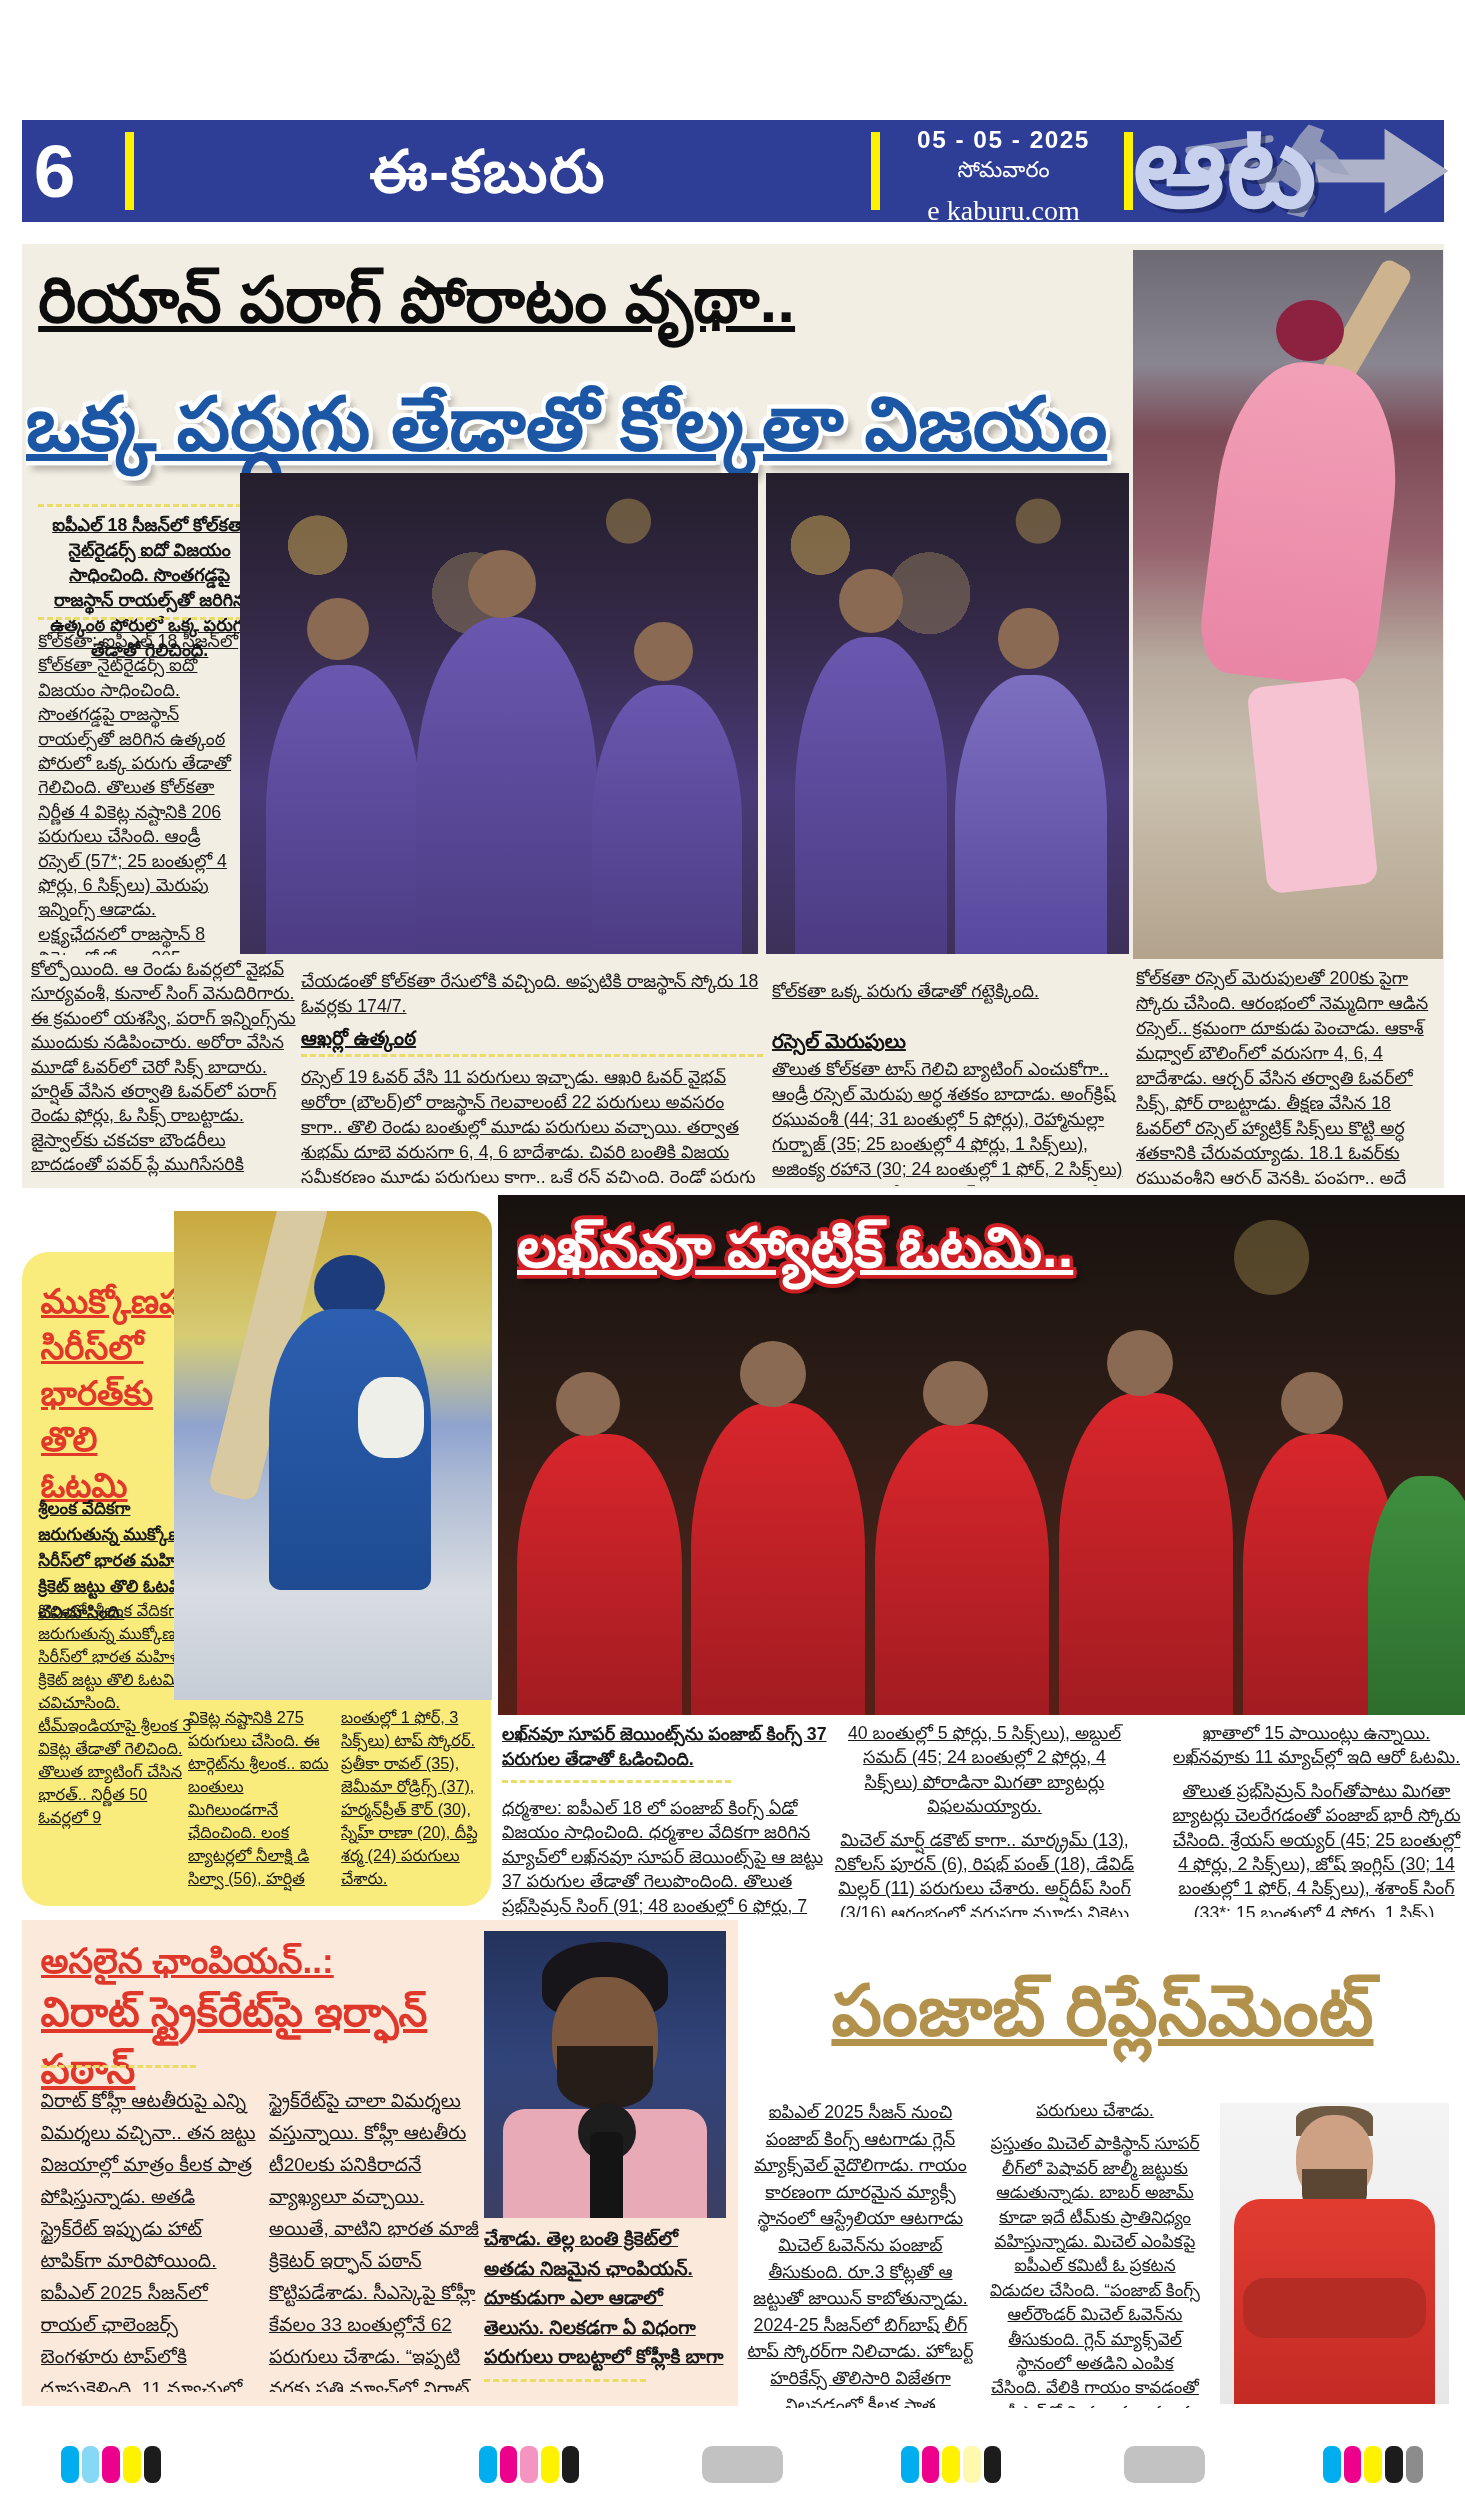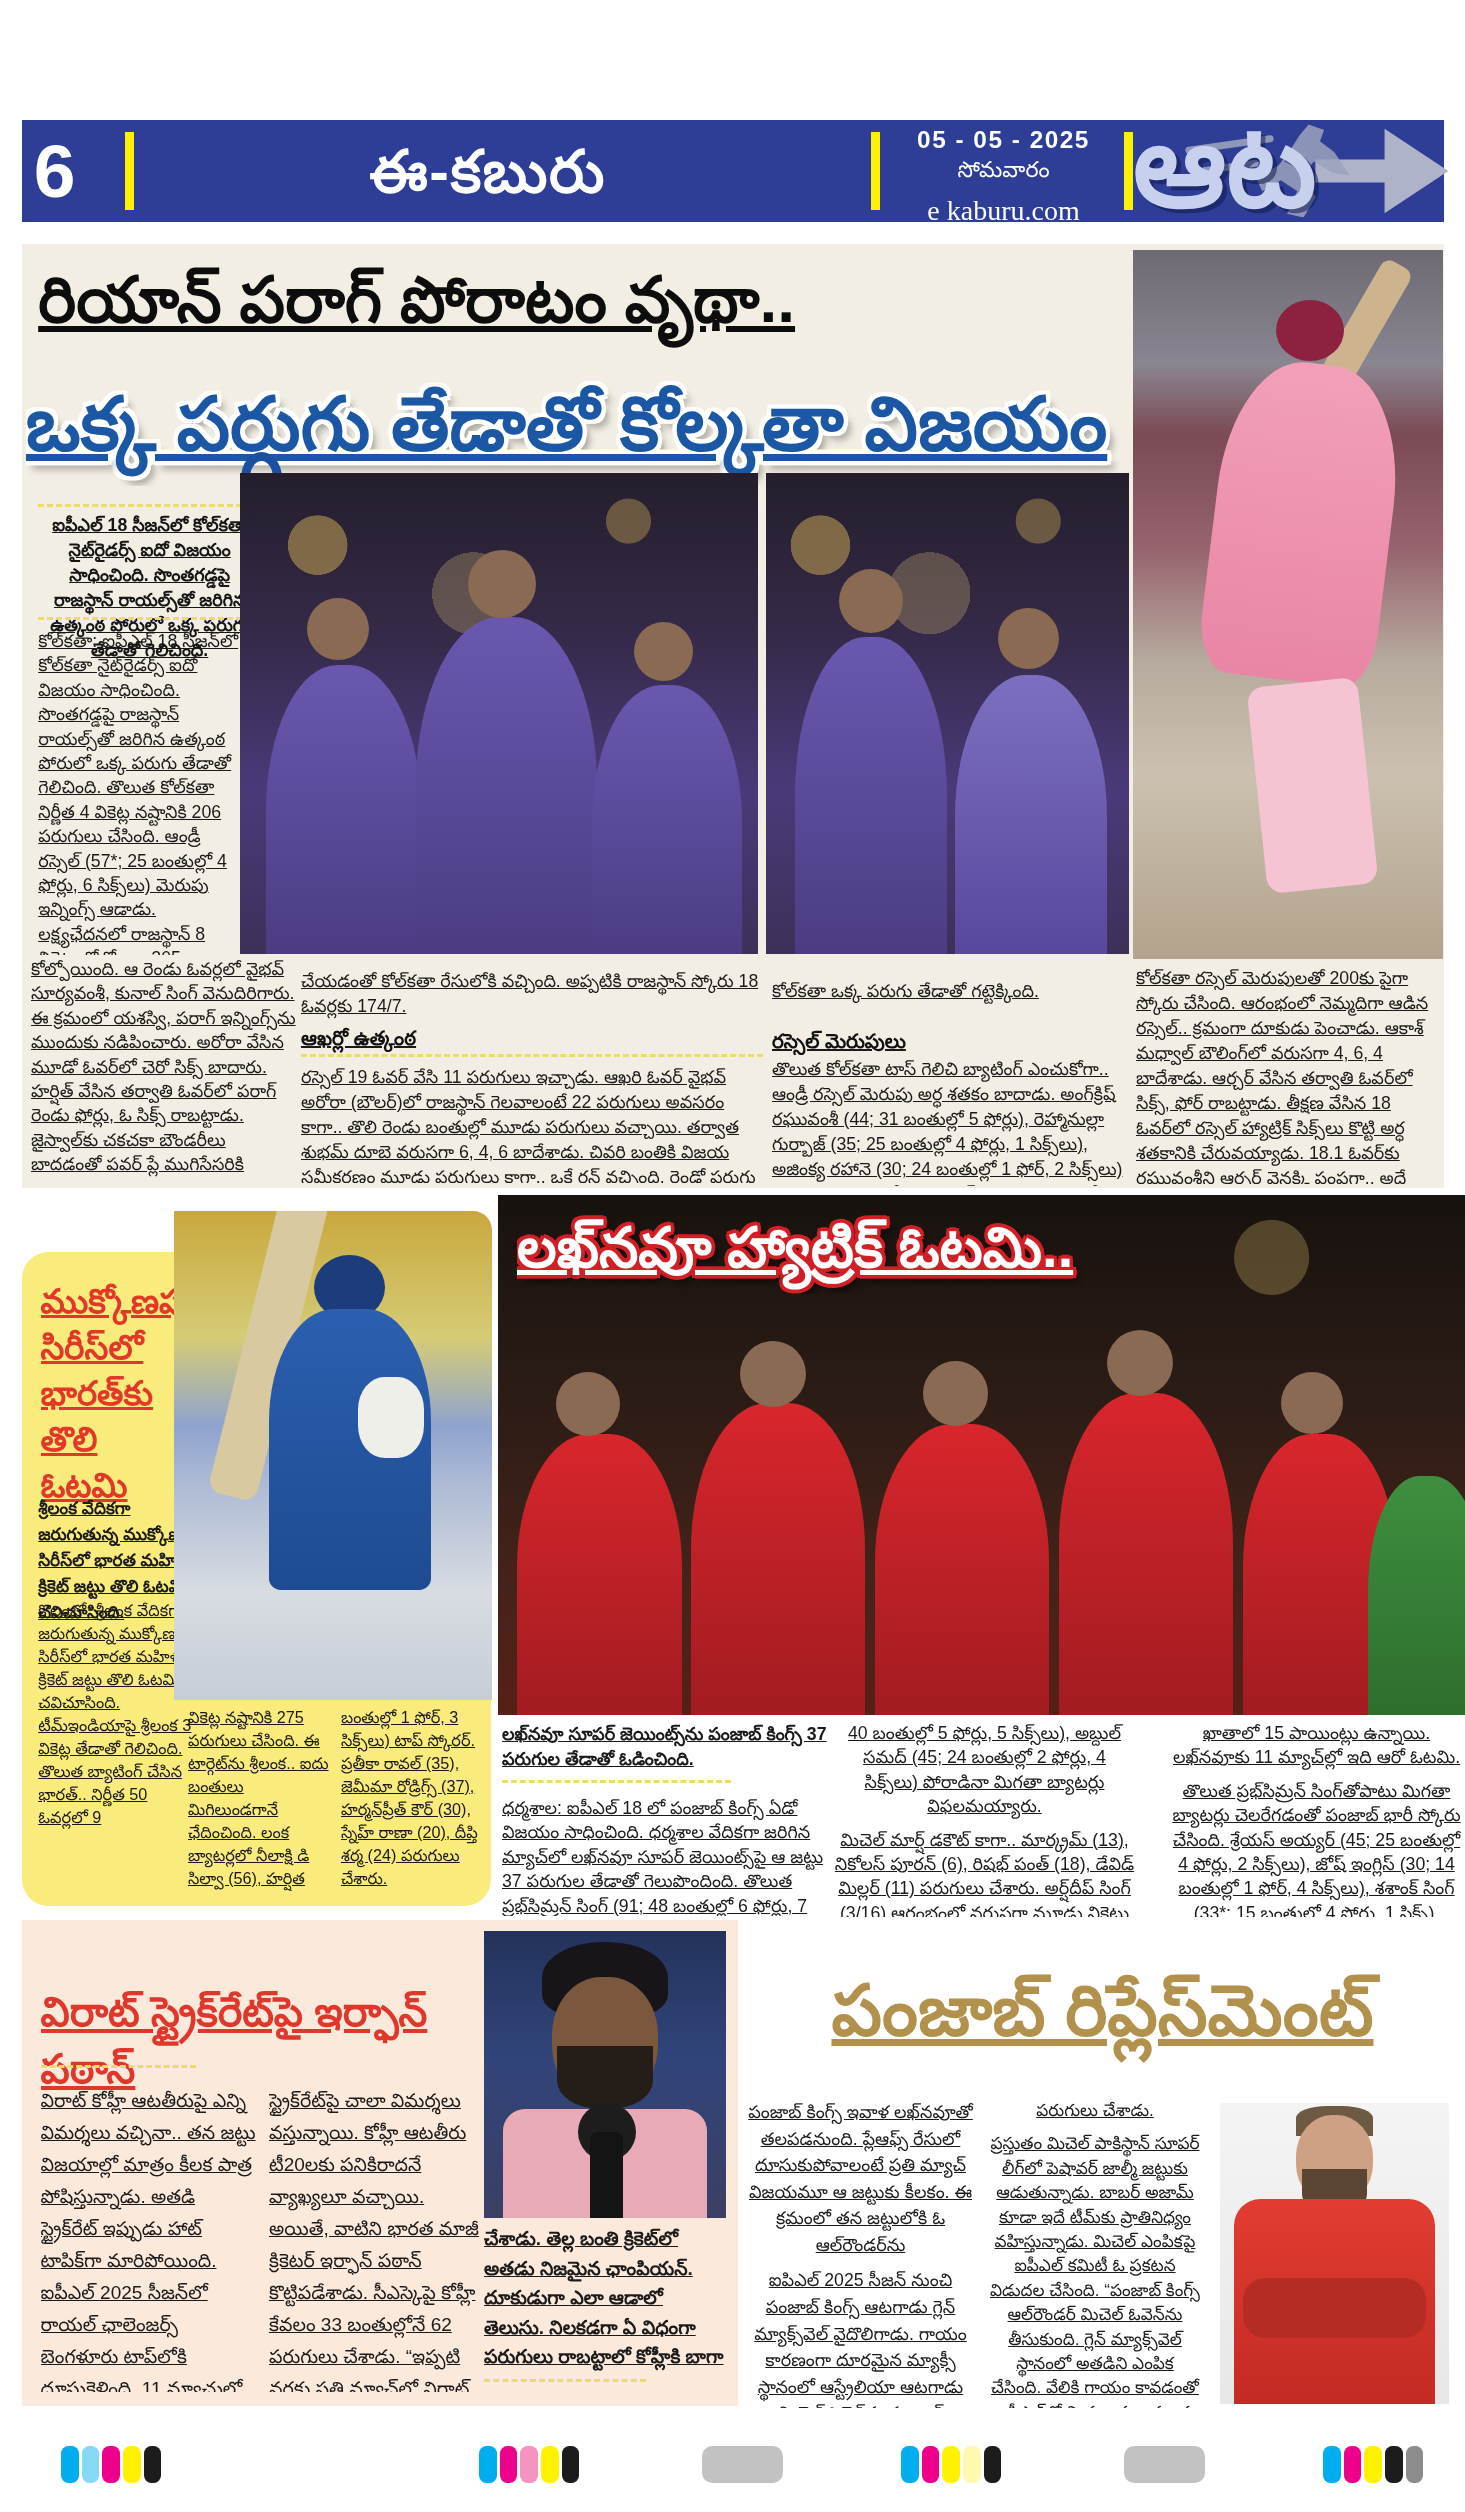--- a/index.html
+++ b/index.html
@@ -239,39 +239,39 @@
   <div class="abs pb-c2 txt">
     <p>40 బంతుల్లో 5 ఫోర్లు, 5 సిక్స్‌లు), అబ్దుల్ సమద్ (45; 24 బంతుల్లో 2 ఫోర్లు, 4 సిక్స్‌లు) పోరాడినా మిగతా బ్యాటర్లు విఫలమయ్యారు.</p>
     <p>మిచెల్ మార్ష్ డకౌట్ కాగా.. మార్క్రమ్ (13), నికోలస్ పూరన్ (6), రిషభ్ పంత్ (18), డేవిడ్ మిల్లర్ (11) పరుగులు చేశారు. అర్ష్‌దీప్ సింగ్ (3/16) ఆరంభంలో వరుసగా మూడు వికెట్లు పడగొట్టి లఖ్‌నవూకు గట్టి షాక్ ఇచ్చాడు. ఒమర్జాయ్ 2, చాహల్, యాన్సెన్ ఒక్కో వికెట్ తీశారు. ఈ విజయంతో పంజాబ్ ప్లే ఆఫ్స్‌కు మరింత చేరువైంది. ఆ జట్టు ఇప్పటివరకు 11 మ్యాచ్‌ల్లో 7 విజయాలు సాధించింది. ఒక మ్యాచ్ వర్షం వల్ల రద్దు అయింది. ప్రస్తుతం పంజాబ్</p>
   </div>
   <div class="abs pb-c3 txt">
     <p>ఖాతాలో 15 పాయింట్లు ఉన్నాయి. లఖ్‌నవూకు 11 మ్యాచ్‌ల్లో ఇది ఆరో ఓటమి.</p>
     <p>తొలుత ప్రభ్‌సిమ్రన్ సింగ్‌తోపాటు మిగతా బ్యాటర్లు చెలరేగడంతో పంజాబ్ భారీ స్కోరు చేసింది. శ్రేయస్ అయ్యర్ (45; 25 బంతుల్లో 4 ఫోర్లు, 2 సిక్స్‌లు), జోష్ ఇంగ్లిస్ (30; 14 బంతుల్లో 1 ఫోర్, 4 సిక్స్‌లు), శశాంక్ సింగ్ (33*; 15 బంతుల్లో 4 ఫోర్లు, 1 సిక్స్), స్టాయినిస్ (15; 5 బంతుల్లో 1 ఫోర్, 1 సిక్స్), నేహల్ వధేరా (16*; 9 బంతుల్లో 2 ఫోర్లు, 1 సిక్స్) బౌండరీలతో విరుచుకుపడ్డారు. లఖ్‌నవూ బౌలర్లలో ఆకాశ్ మహరాజ్ సింగ్ 2, దిగ్వేశ్ సింగ్ రాఠీ 2, ప్రిన్స్ యాదవ్ ఒక వికెట్ పడగొట్టారు.</p>
   </div>
 
   <div class="abs pathanpanel">
+    <div class="abs pt-kicker txt">అసలైన ఛాంపియన్..:</div>
     <div class="abs pt-head txt">విరాట్ స్ట్రైక్‌రేట్‌పై ఇర్ఫాన్ పఠాన్</div>
     <div class="abs ydash pt-divider"></div>
     <div class="abs pt-c1 txt">విరాట్ కోహ్లీ ఆటతీరుపై ఎన్ని విమర్శలు వచ్చినా.. తన జట్టు విజయాల్లో మాత్రం కీలక పాత్ర పోషిస్తున్నాడు. అతడి స్ట్రైక్‌రేట్ ఇప్పుడు హాట్ టాపిక్‌గా మారిపోయింది. ఐపీఎల్ 2025 సీజన్‌లో రాయల్ ఛాలెంజర్స్ బెంగళూరు టాప్‌లోకి దూసుకెళ్లింది. 11 మ్యాచుల్లో ఎనిమిది విజయాలు సాధించిన ఆర్సీబీ దాదాపు నాకౌట్ దశకు చేరుకున్నట్లే. ప్రస్తుతం 505 పరుగులు చేసిన కోహ్లీ ఆరెంజ్ క్యాప్ రేసులో ముందున్నాడు. అతడి</div>
     <div class="abs pt-c2 txt">స్ట్రైక్‌రేట్‌పై చాలా విమర్శలు వస్తున్నాయి. కోహ్లీ ఆటతీరు టీ20లకు పనికిరాదనే వ్యాఖ్యలూ వచ్చాయి. అయితే, వాటిని భారత మాజీ క్రికెటర్ ఇర్ఫాన్ పఠాన్ కొట్టిపడేశాడు. సీఎస్కెపై కోహ్లీ కేవలం 33 బంతుల్లోనే 62 పరుగులు చేశాడు. “ఇప్పటి వరకు ప్రతి మ్యాచ్‌లో విరాట్ కోహ్లీ యాంకర్ పాత్ర పోషించాడు. అంతకుముందు వరకు కనీసం 100 స్ట్రైక్‌రేట్‌తో పరుగులు రాబట్టాడు. అతడు దూకుడుగా ఆడాలంటే ఆడేస్తాడు. ఇప్పుడు 187 స్ట్రైక్‌రేట్‌తో పరుగులు</div>
     <div class="abs photo pt-photo photo-irfan">
       <div class="ir-hair"></div>
       <div class="ir-face"></div>
       <div class="ir-beard"></div>
       <div class="ir-shirt"></div>
       <div class="ir-michead"></div>
       <div class="ir-mic"></div>
     </div>
     <div class="abs pt-quote txt">చేశాడు. తెల్ల బంతి క్రికెట్‌లో అతడు నిజమైన ఛాంపియన్. దూకుడుగా ఎలా ఆడాలో తెలుసు. నిలకడగా ఏ విధంగా పరుగులు రాబట్టాలో కోహ్లీకి బాగా తెలుసు” అని ఇర్ఫాన్ పోస్టు పెట్టాడు.</div>
     <div class="abs ydash pt-quoteline"></div>
   </div>
 
   <div class="abs rep-head txt">పంజాబ్ రిప్లేస్‌మెంట్</div>
   <div class="abs rep-c1 txt">
-    <p>పంజాబ్ కింగ్స్ ఇవాళ లఖ్‌నవూతో తలపడనుంది. ప్లేఆఫ్స్ రేసులో దూసుకుపోవాలంటే ప్రతి మ్యాచ్ విజయమూ ఆ జట్టుకు కీలకం. ఈ క్రమంలో తన జట్టులోకి ఓ ఆల్‌రౌండర్‌ను</p>
     <p>ఐపిఎల్ 2025 సీజన్ నుంచి పంజాబ్ కింగ్స్ ఆటగాడు గ్లెన్ మ్యాక్స్‌వెల్ వైదొలిగాడు. గాయం కారణంగా దూరమైన మ్యాక్సీ స్థానంలో ఆస్ట్రేలియా ఆటగాడు మిచెల్ ఓవెన్‌ను పంజాబ్ తీసుకుంది. రూ.3 కోట్లతో ఆ జట్టుతో జాయిన్ కాబోతున్నాడు. 2024-25 సీజన్‌లో బిగ్‌బాష్ లీగ్ టాప్ స్కోరర్‌గా నిలిచాడు. హోబర్ట్ హరికేన్స్ తొలిసారి విజేతగా నిలవడంలో కీలక పాత్ర పోషించాడు. 200 స్ట్రైక్‌రేట్‌తో 452</p>
   </div>
   <div class="abs rep-c2 txt">
     <p>పరుగులు చేశాడు.</p>
     <p>ప్రస్తుతం మిచెల్ పాకిస్థాన్ సూపర్ లీగ్‌లో పెషావర్ జాల్మీ జట్టుకు ఆడుతున్నాడు. బాబర్ అజామ్ కూడా ఇదే టీమ్‌కు ప్రాతినిధ్యం వహిస్తున్నాడు. మిచెల్ ఎంపికపై ఐపీఎల్ కమిటీ ఓ ప్రకటన విడుదల చేసింది. “పంజాబ్ కింగ్స్ ఆల్‌రౌండర్ మిచెల్ ఓవెన్‌ను తీసుకుంది. గ్లెన్ మ్యాక్స్‌వెల్ స్థానంలో అతడిని ఎంపిక చేసింది. వేలికి గాయం కావడంతో ఐపీఎల్‌లో మిగతా మ్యాచులకు మ్యాక్సీ దూరం కానున్నాడు. ఆస్ట్రేలియాకు చెందిన మిచెల్ ఓవెన్ 34 టీ20లు ఆడి 646 పరుగులు చేశాడు. ఇందులో రెండు సెంచరీలు ఉన్నాయి. పది వికెట్లూ తీశాడు” అని వెల్లడించింది.</p>
   </div>
   <div class="abs photo maxphoto photo-max">
     <div class="mx-hair"></div>
     <div class="mx-head"></div>
     <div class="mx-beard"></div>

